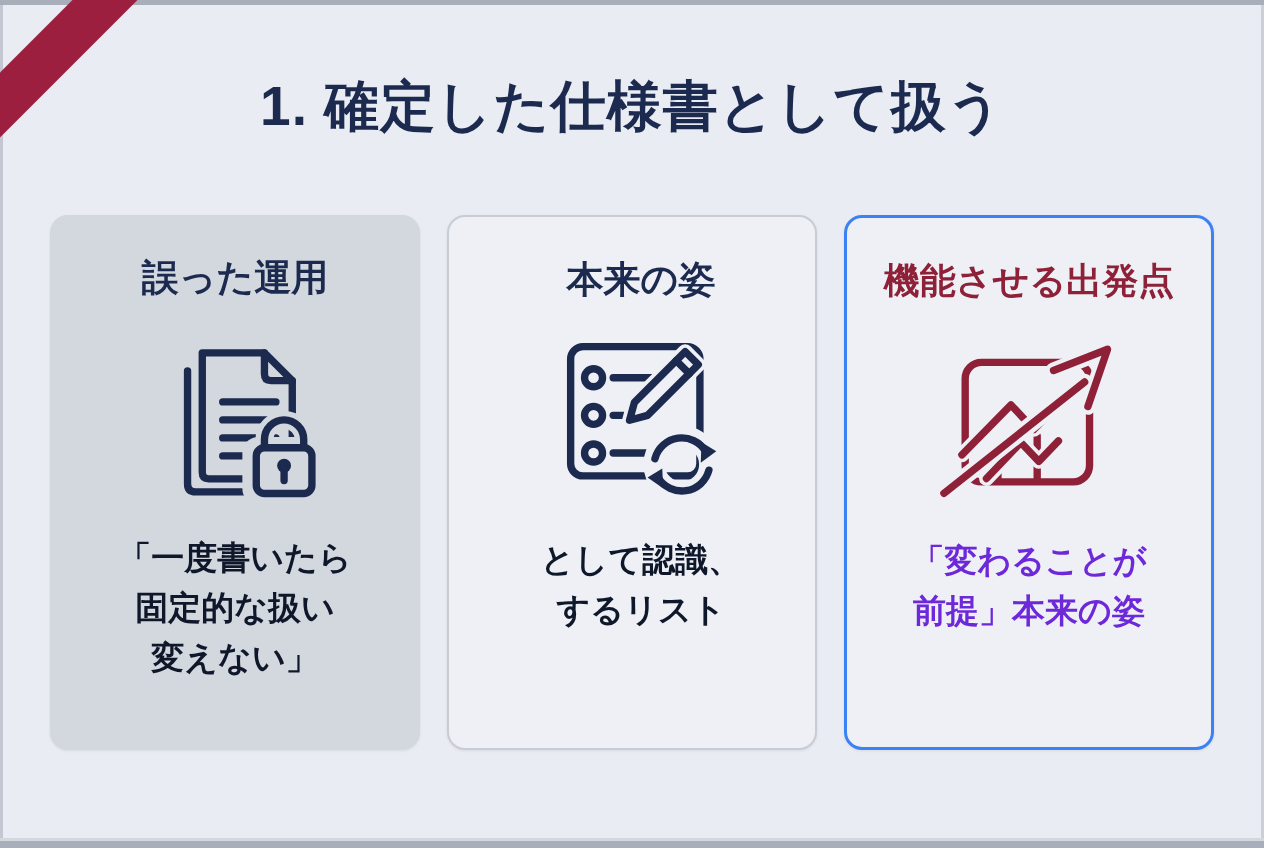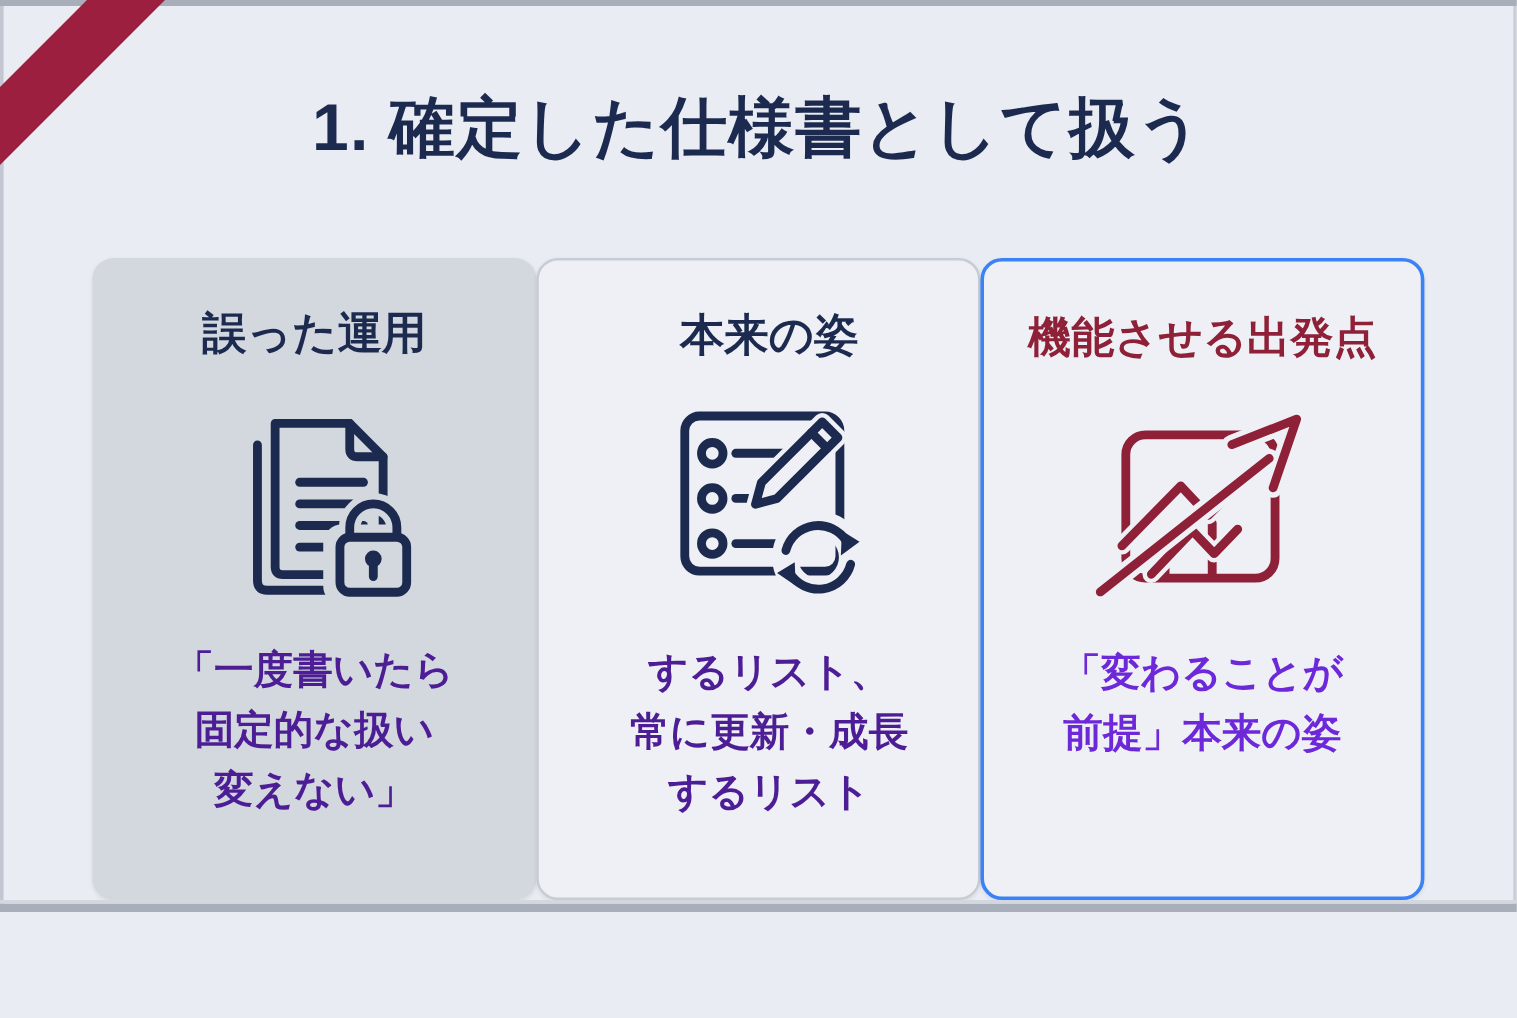--- a/index.html
+++ b/index.html
@@ -2,21 +2,21 @@
 <html lang="ja"><head>
 <meta charset="utf-8">
 <style>
   html,body{margin:0;padding:0;}
   body{
     width:1264px;height:848px;overflow:hidden;
     background:#e9ecf2;
     font-family:"Liberation Sans","DejaVu Sans",sans-serif;
     position:relative;
   }
-  .slide{width:1264px;height:760px;position:relative;overflow:hidden;}
+  .slide{width:1264px;height:848px;position:relative;overflow:hidden;}
 
   
   .edge-top{position:absolute;top:0;left:0;width:100%;height:5px;background:#a9afba;z-index:3;}
   .edge-bottom{position:absolute;bottom:0;left:0;width:100%;height:7px;background:#a9afba;z-index:3;}
   .edge-bottom::before{content:"";position:absolute;top:-3px;left:0;width:100%;height:3px;background:#d3d7de;}
   .edge-left{position:absolute;top:0;left:0;width:3px;height:100%;background:rgba(150,156,168,.45);z-index:2;}
   .edge-right{position:absolute;top:0;right:0;width:3px;height:100%;background:rgba(150,156,168,.35);z-index:2;}
 
   
   .ribbon{
@@ -25,21 +25,21 @@
   }
 
   .title{
     margin:0;padding-top:76px;
     text-align:center;
     font-size:55px;line-height:1.1;font-weight:800;
     letter-spacing:1px;color:#1b2a4e;
   }
 
   .cards{
-    display:flex;justify-content:center;
+    display:flex;justify-content:center;gap:27px;
     margin-top:78px;
   }
   .card{
     width:370px;height:535px;border-radius:18px;
     box-sizing:border-box;text-align:center;
     padding-top:38px;
     box-shadow:0 1px 3px rgba(30,40,70,.08);
   }
   .card--muted{background:#d3d7de;}
   .card--outlined{background:#eef0f5;border:2px solid #c8ccd4;padding-left:18px;}
@@ -47,21 +47,21 @@
 
   .card-heading{
     font-size:37px;font-weight:800;color:#1b2a4e;line-height:50px;
   }
   .card--highlight .card-heading{color:#8e2138;font-size:36px;letter-spacing:0;}
 
   .card-icon{display:block;margin:22px auto 0;}
 
   .card-body{
     margin-top:28px;
-    font-size:33px;font-weight:800;color:#4c1d95;line-height:50px;
+    font-size:33px;font-weight:800;color:#0f172a;line-height:50px;
   }
   .card--highlight .card-body{color:#6d28d9;}
   .card-body span{display:block;}
 
   svg .stroke-navy{stroke:#1b2a4e;fill:none;stroke-width:9;stroke-linecap:round;stroke-linejoin:round;}
   svg .fill-navy{fill:#1b2a4e;stroke:none;}
   svg .stroke-red{stroke:#8e2138;fill:none;stroke-width:9;stroke-linecap:round;stroke-linejoin:round;}
   svg .halo-muted{stroke:#d3d7de;fill:none;stroke-linecap:round;stroke-linejoin:round;}
   svg .halo-light{stroke:#eef0f5;fill:none;stroke-linecap:round;stroke-linejoin:round;}
   svg .fill-muted{fill:#d3d7de;}
@@ -128,22 +128,21 @@
         <path class="stroke-navy" d="M164,30 L102,92 L96,114 L118,108 L180,46 Z"></path>
         <path class="stroke-navy" d="M153,41 L169,57"></path>
 
         <circle class="halo-light" cx="160" cy="168" r="34" stroke-width="26"></circle>
         <path class="stroke-navy" d="M127,161 A34,34 0 0 1 189,152"></path>
         <path class="fill-navy" d="M184,141 L202,152 L183,166 Z"></path>
         <path class="stroke-navy" d="M193,175 A34,34 0 0 1 131,184"></path>
         <path class="fill-navy" d="M136,173 L118,184 L137,197 Z"></path>
       </svg>
       <div class="card-body">
-        <span>するリスト、</span>
-        <span>常に更新・成長</span>
+        <span>として認識、</span>
         <span>するリスト</span>
       </div>
     </div>
 
     <div class="card card--highlight">
       <div class="card-heading">機能させる出発点</div>
       <svg class="card-icon" width="180" height="180" viewBox="0 0 220 220">
 
         <rect class="stroke-red" x="32" y="42" width="152" height="146" rx="20"></rect>
 

